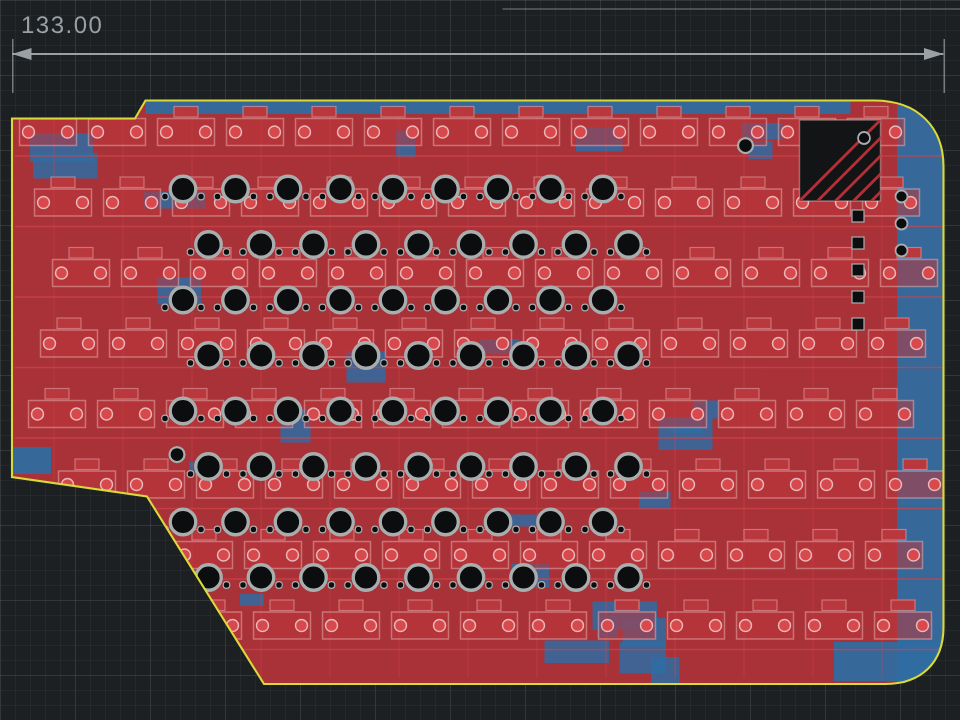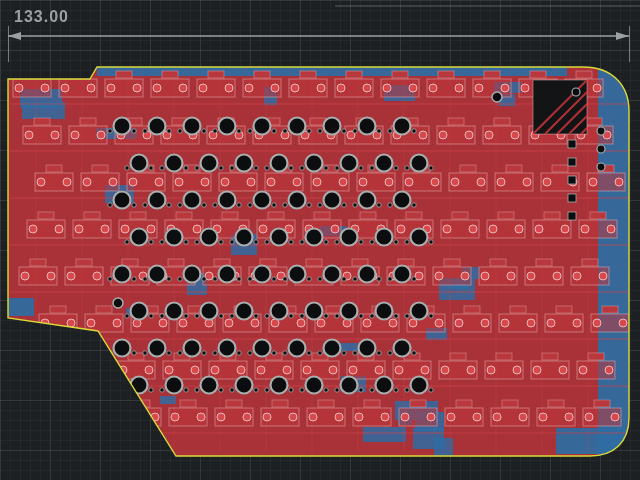--- a/index.html
+++ b/index.html
@@ -7,21 +7,20 @@
     position:relative;
     width:640px;height:480px;
     overflow:hidden;
     background-color:#1c2023;
     background-image:
       linear-gradient(rgba(255,255,255,0.035) 1px, transparent 1px),
       linear-gradient(90deg, rgba(255,255,255,0.035) 1px, transparent 1px),
       linear-gradient(rgba(255,255,255,0.07) 1px, transparent 1px),
       linear-gradient(90deg, rgba(255,255,255,0.07) 1px, transparent 1px);
     background-size:10px 10px,10px 10px,50px 50px,50px 50px;
-    font-weight:bold;
   }
   svg{position:absolute;left:0;top:0;}
   .dim-text{
     font-family:"Liberation Sans","DejaVu Sans",sans-serif;
     font-size:16px;
     letter-spacing:1px;
   }
 </style>
 </head>
 <body>

